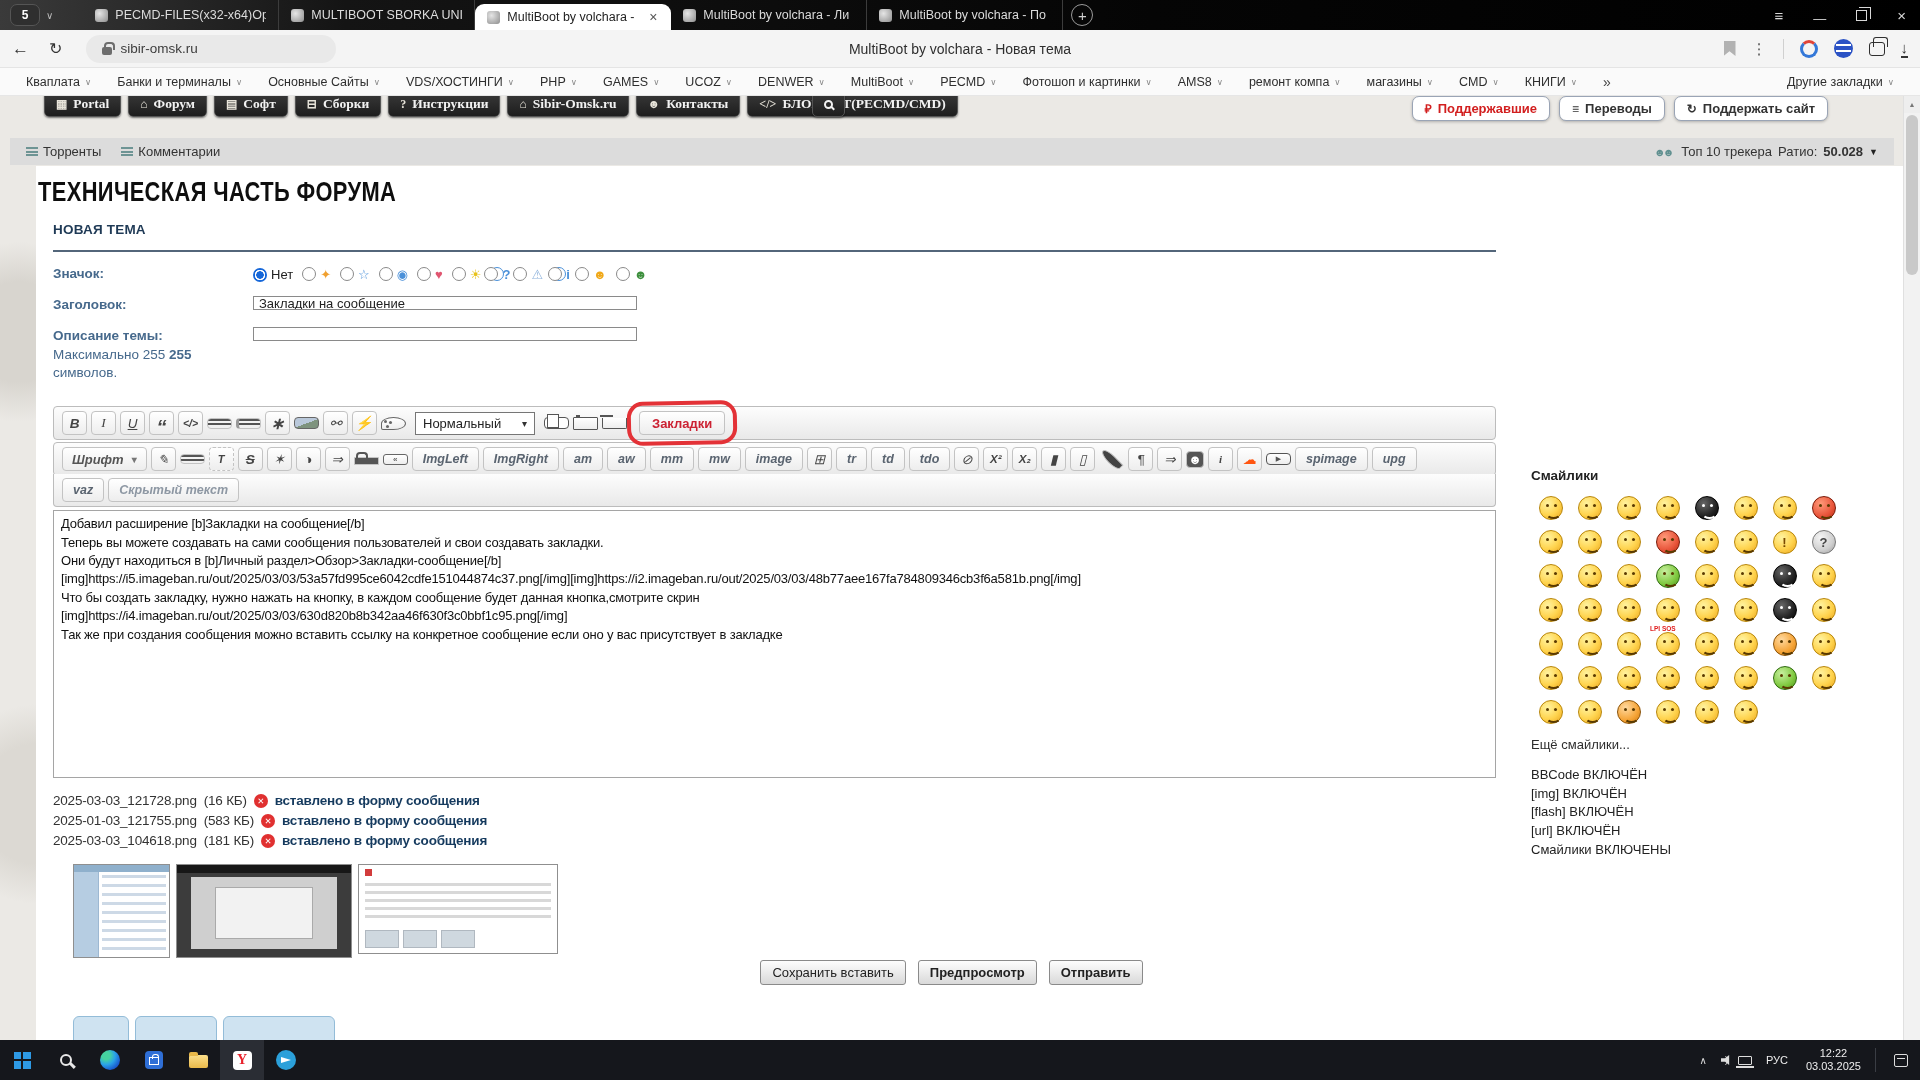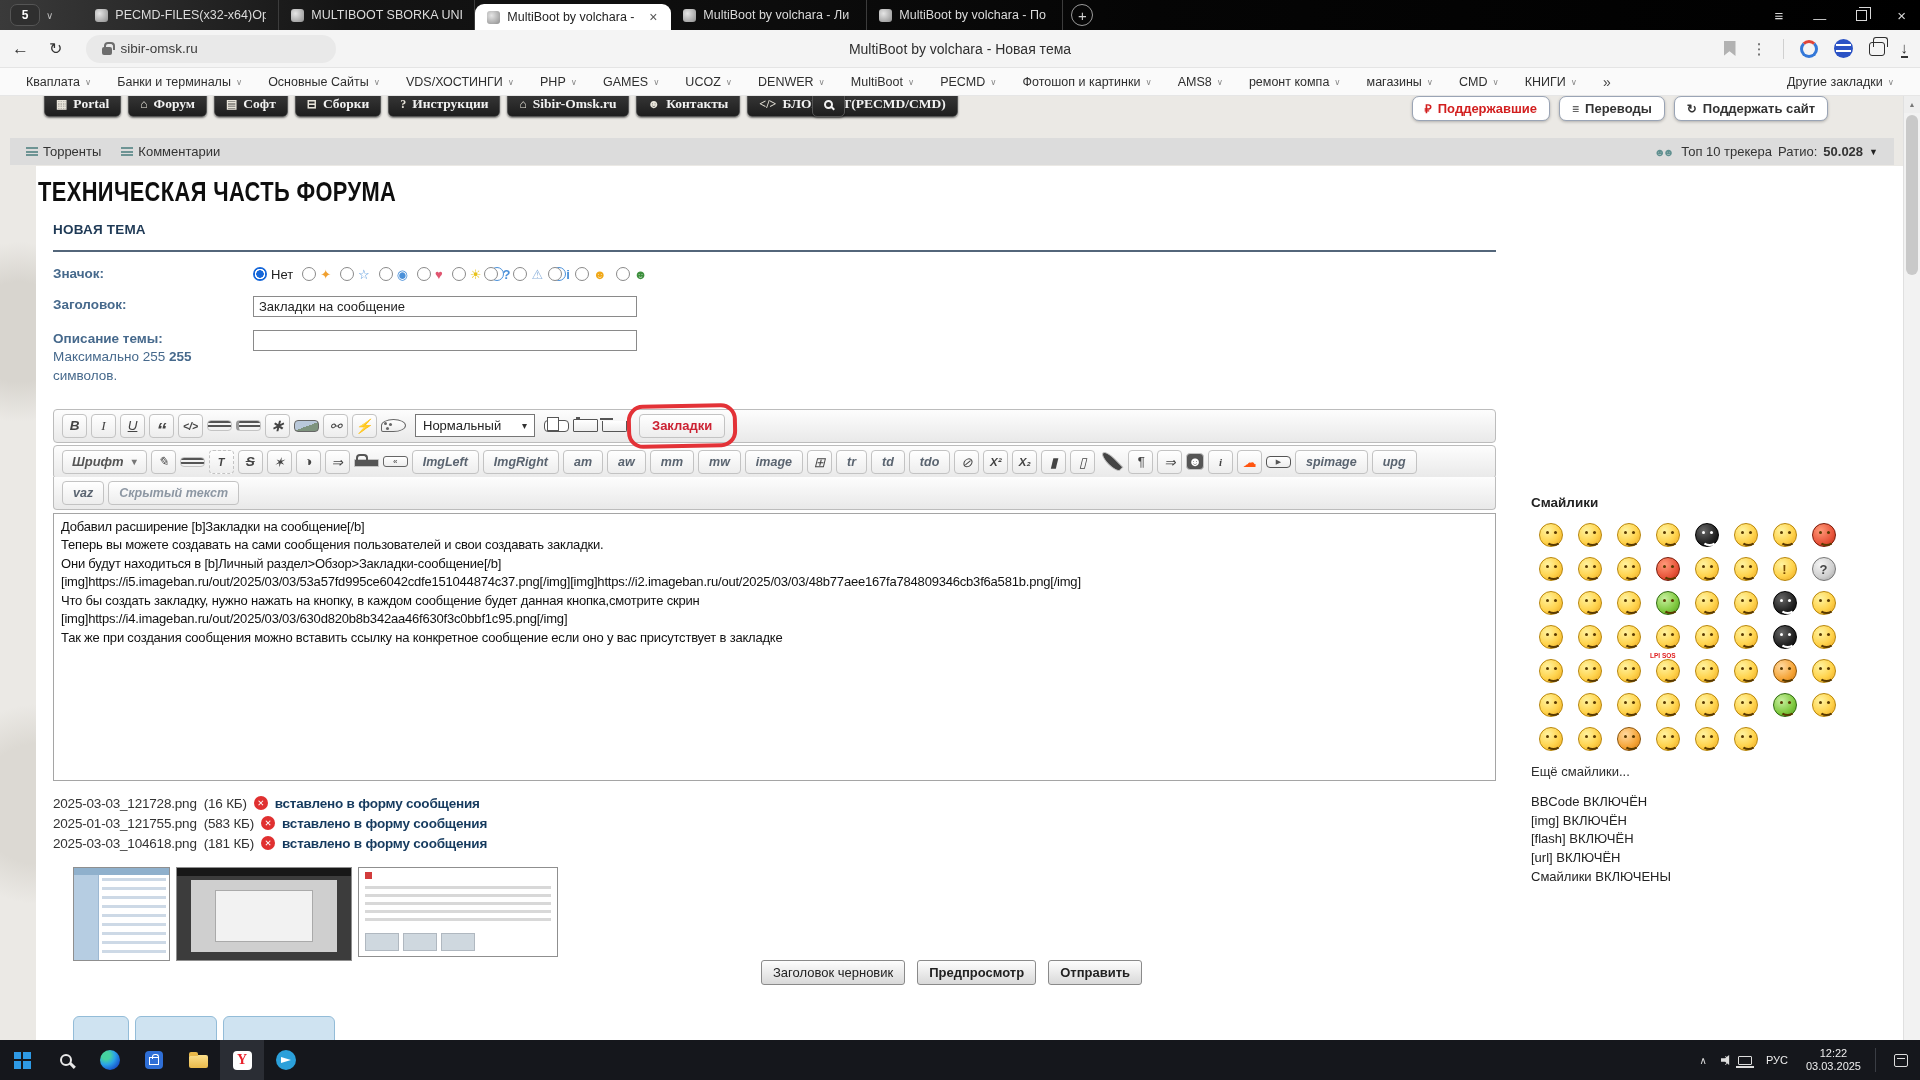--- a/index.html
+++ b/index.html
@@ -77,28 +77,28 @@
 
   .heading{position:absolute;top:80px;left:38px;font-size:28px;font-weight:bold;color:#0e0e0e;transform:scaleX(.78);transform-origin:left;letter-spacing:.5px;white-space:nowrap;z-index:2}
 
   .form-area{position:absolute;left:53px;top:126px;width:1443px;z-index:2}
   .section-bar{font-size:13.5px;font-weight:bold;color:#1f3a56;padding-bottom:13px;border-bottom:2px solid #53667a;transform-origin:left;letter-spacing:.2px}
   .frow{display:flex;margin-top:13px}
   .flabel{width:200px;flex:none;font-size:13.5px;font-weight:bold;color:#46698c;line-height:1.35}
   .fhint{font-weight:normal;color:#46698c}
   .fhint b{color:#46698c}
   .icon-radios{display:flex;align-items:center;gap:9px;flex-wrap:nowrap}
-  .iropt{display:flex;align-items:center;gap:4px;cursor:pointer}
+  .iropt{display:flex;align-items:flex-end;gap:4px;cursor:pointer}
   .radio{width:14px;height:14px;border:1px solid #8a8a8a;border-radius:50%;background:#fff;display:inline-block;flex:none}
   .radio.sel{border:none;background:radial-gradient(circle,#1667d9 0 3.5px,#fff 4px 5px,#1667d9 5.5px)}
   .ir-none{font-size:13px;color:#222}
   .ric{font-size:13px;line-height:1}
   .ric-fire{color:#f0a030}.ric-star{color:#4a90d9}.ric-ball{color:#4a90d9}.ric-heart{color:#e05570}.ric-bulb{color:#e8c21a}.ric-warn{color:#8fb3dc}.ric-smile{color:#f0a818}.ric-green{color:#3d8f3d}
   .ric-circ{width:14px;height:14px;border:1.5px solid #4a90d9;border-radius:50%;color:#4a90d9;font-size:9.5px;font-weight:bold;display:inline-flex;align-items:center;justify-content:center}
-  .tinput{width:384px;height:21px;border:1px solid #8a8a8a;font-size:13px;padding:0 5px;color:#222;font-family:"Liberation Sans",sans-serif}
+  .tinput{width:384px;height:14px;border:1px solid #8a8a8a;font-size:13px;padding:0 5px;color:#222;font-family:"Liberation Sans",sans-serif}
 
   .editor{margin-top:24px;width:100%}
   .tbrow{background:linear-gradient(#fdfdfd,#e9e9e9);border:1px solid #bcbcbc;border-radius:4px;padding:2px 6px;display:flex;align-items:center;flex-wrap:nowrap;min-height:32px}
   .tbrow+.tbrow{margin-top:2px}
   .tbb{display:inline-flex;align-items:center;justify-content:center;min-width:25px;height:24px;margin:2px;background:linear-gradient(#fff,#ededed);border:1px solid #c3c3c3;border-radius:4px;color:#444;font-size:13.5px;cursor:pointer;position:relative;white-space:nowrap}
   .tbb.txt{padding:0 10px;font-weight:bold;color:#5a6470;font-size:12.5px}
   .tbb.hid{color:#8d97a3}
   .fw{font-weight:bold}.it{font-style:italic;font-family:"Liberation Serif",serif}.un{text-decoration:underline}
   .qt{font-size:20px;font-weight:bold;line-height:.4;padding-top:8px}
   .cd{font-size:10.5px;font-weight:bold}
@@ -161,21 +161,21 @@
   .thumb3::before{content:"";position:absolute;left:6px;top:4px;width:7px;height:7px;background:#d23c3c}
   .thumb3::after{content:"";position:absolute;left:6px;right:6px;top:18px;height:40px;background:repeating-linear-gradient(#d8d8d8 0 3px,transparent 3px 8px)}
   .t3row{position:absolute;left:6px;bottom:5px;display:flex;gap:4px}
   .t3row i{width:34px;height:18px;background:#cfd8df;border:1px solid #b0b8c0}
 
   .actions{position:absolute;left:0;right:17px;top:864px;display:flex;justify-content:center;gap:12px;z-index:2}
   .act{background:linear-gradient(#fdfdfd,#d9d9d9);border:1px solid #8a8a8a;border-radius:3px;font-size:13px;padding:4px 11px;color:#222;cursor:pointer;font-family:"Liberation Sans",sans-serif}
   .act.bold{font-weight:bold}
 
   
-  .smiley-panel{position:absolute;left:1531px;top:399px;width:322px;z-index:2}
+  .smiley-panel{position:absolute;left:1531px;top:372px;width:322px;z-index:2}
   .sm-title{font-size:13.5px;font-weight:bold;color:#222}
   .sm-grid{display:flex;flex-wrap:wrap;width:312px;margin-top:8px}
   .smiley{width:39px;height:34px;display:flex;align-items:center;justify-content:center;position:relative;cursor:pointer}
   .smiley .ball{width:24px;height:24px;border-radius:50%;background:radial-gradient(circle at 35% 30%,#fff3a0,#ffd34d 55%,#e9a21b);border:1px solid #b8860b;position:relative}
   .smiley .ball::before{content:"";position:absolute;left:6px;top:7px;width:3px;height:3px;border-radius:50%;background:#5a3a00;box-shadow:8px 0 0 #5a3a00}
   .smiley .ball::after{content:"";position:absolute;left:6px;top:11px;width:11px;height:7px;border:2px solid transparent;border-bottom:2px solid #5a3a00;border-radius:50%}
   .sm-k .ball{background:radial-gradient(circle at 35% 30%,#666,#222 60%,#000);border-color:#000}
   .sm-k .ball::before{background:#fff;box-shadow:8px 0 0 #fff}
   .sm-k .ball::after{border-bottom-color:#fff}
   .sm-r .ball{background:radial-gradient(circle at 35% 30%,#ff9a7a,#e8543a 60%,#b02a10);border-color:#7a1a08}
@@ -958,21 +958,21 @@
           <span>[url]</span> <span class="bb-status">ВКЛЮЧЁН</span>
         </div>
         <div>
           <span>Смайлики</span> <span class="bb-status">ВКЛЮЧЕНЫ</span>
         </div>
       </div>
   </div>
 
   <div class="actions">
 
-  <button class="act"><span>Заголовок черновик</span></button>
+  <button class="act"><span>Сохранить вставить</span></button>
       <button class="act bold"><span>Предпросмотр</span></button>
       <button class="act bold"><span>Отправить</span></button>
     </div>
 
   <div class="bottom-tabs">
     <span class="btab btab1"></span>
     <span class="btab btab2"></span>
     <span class="btab btab3"></span>
   </div>
 

